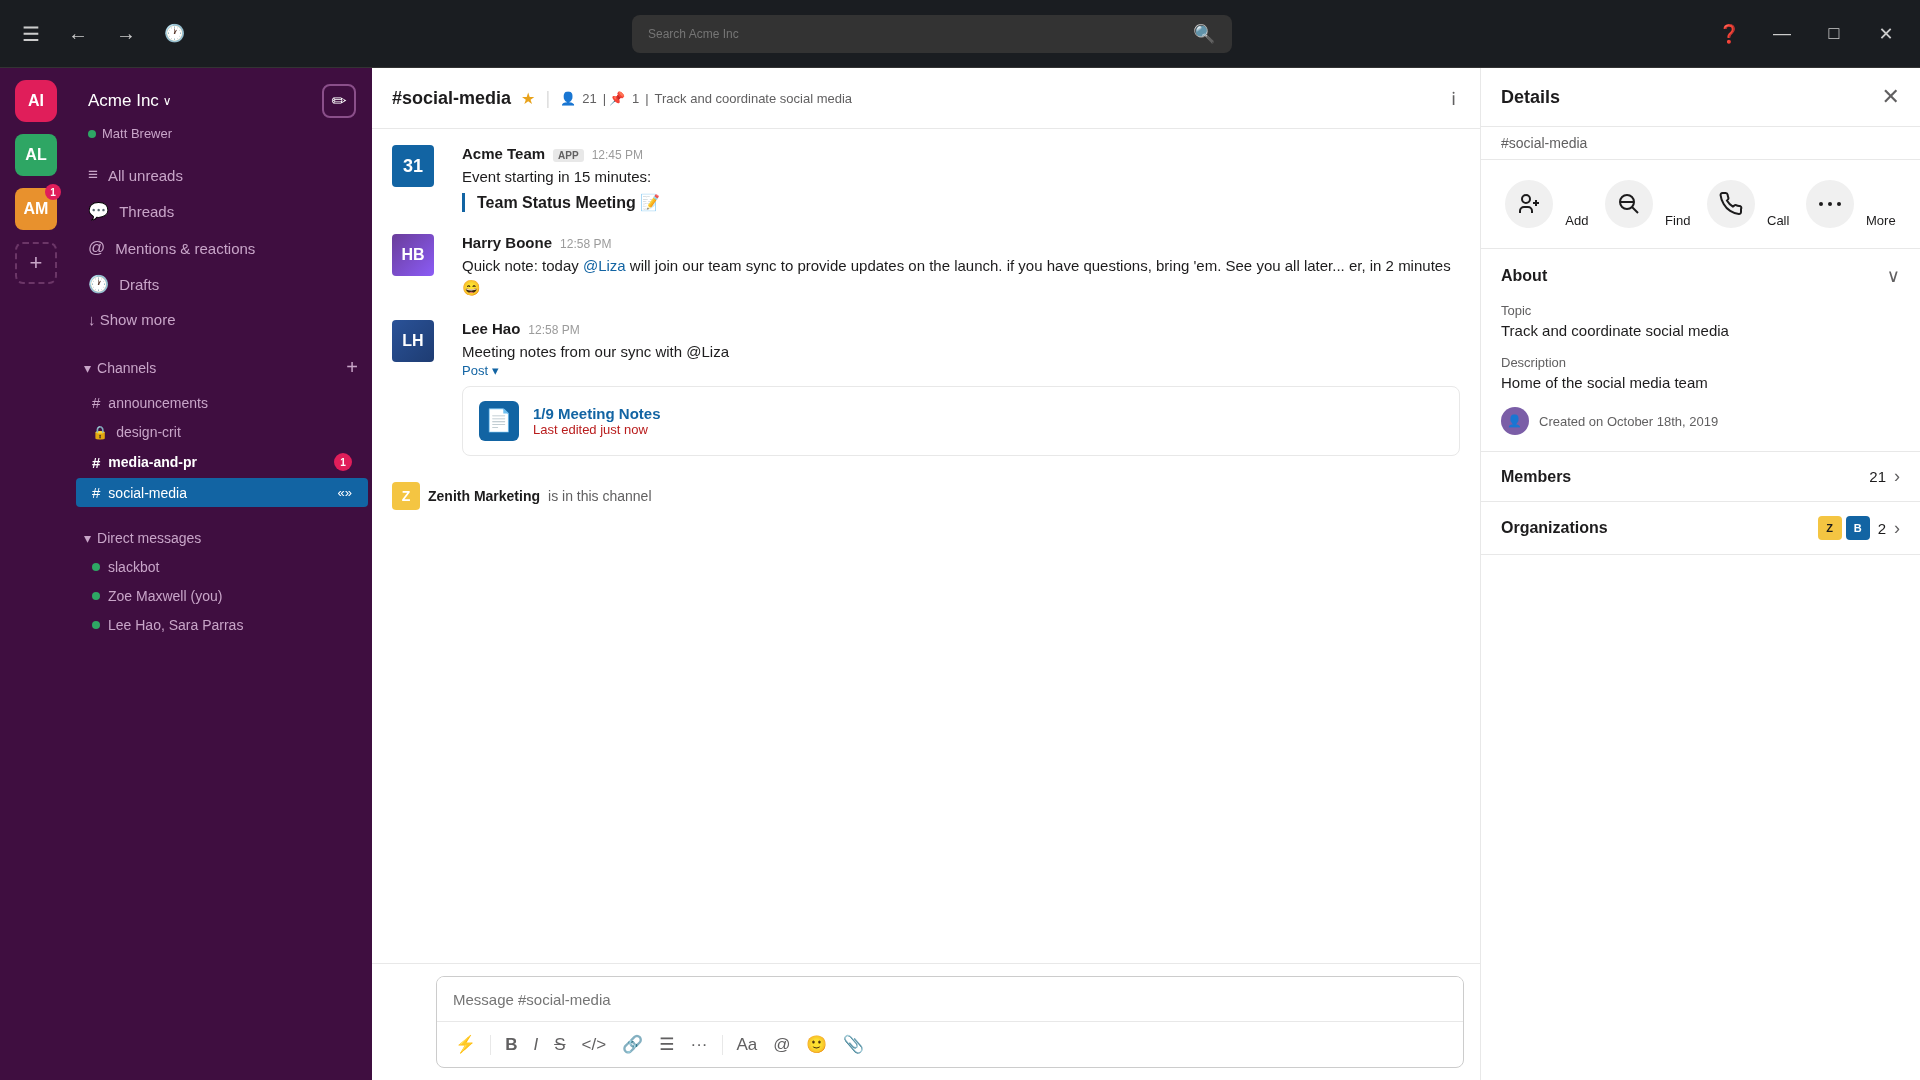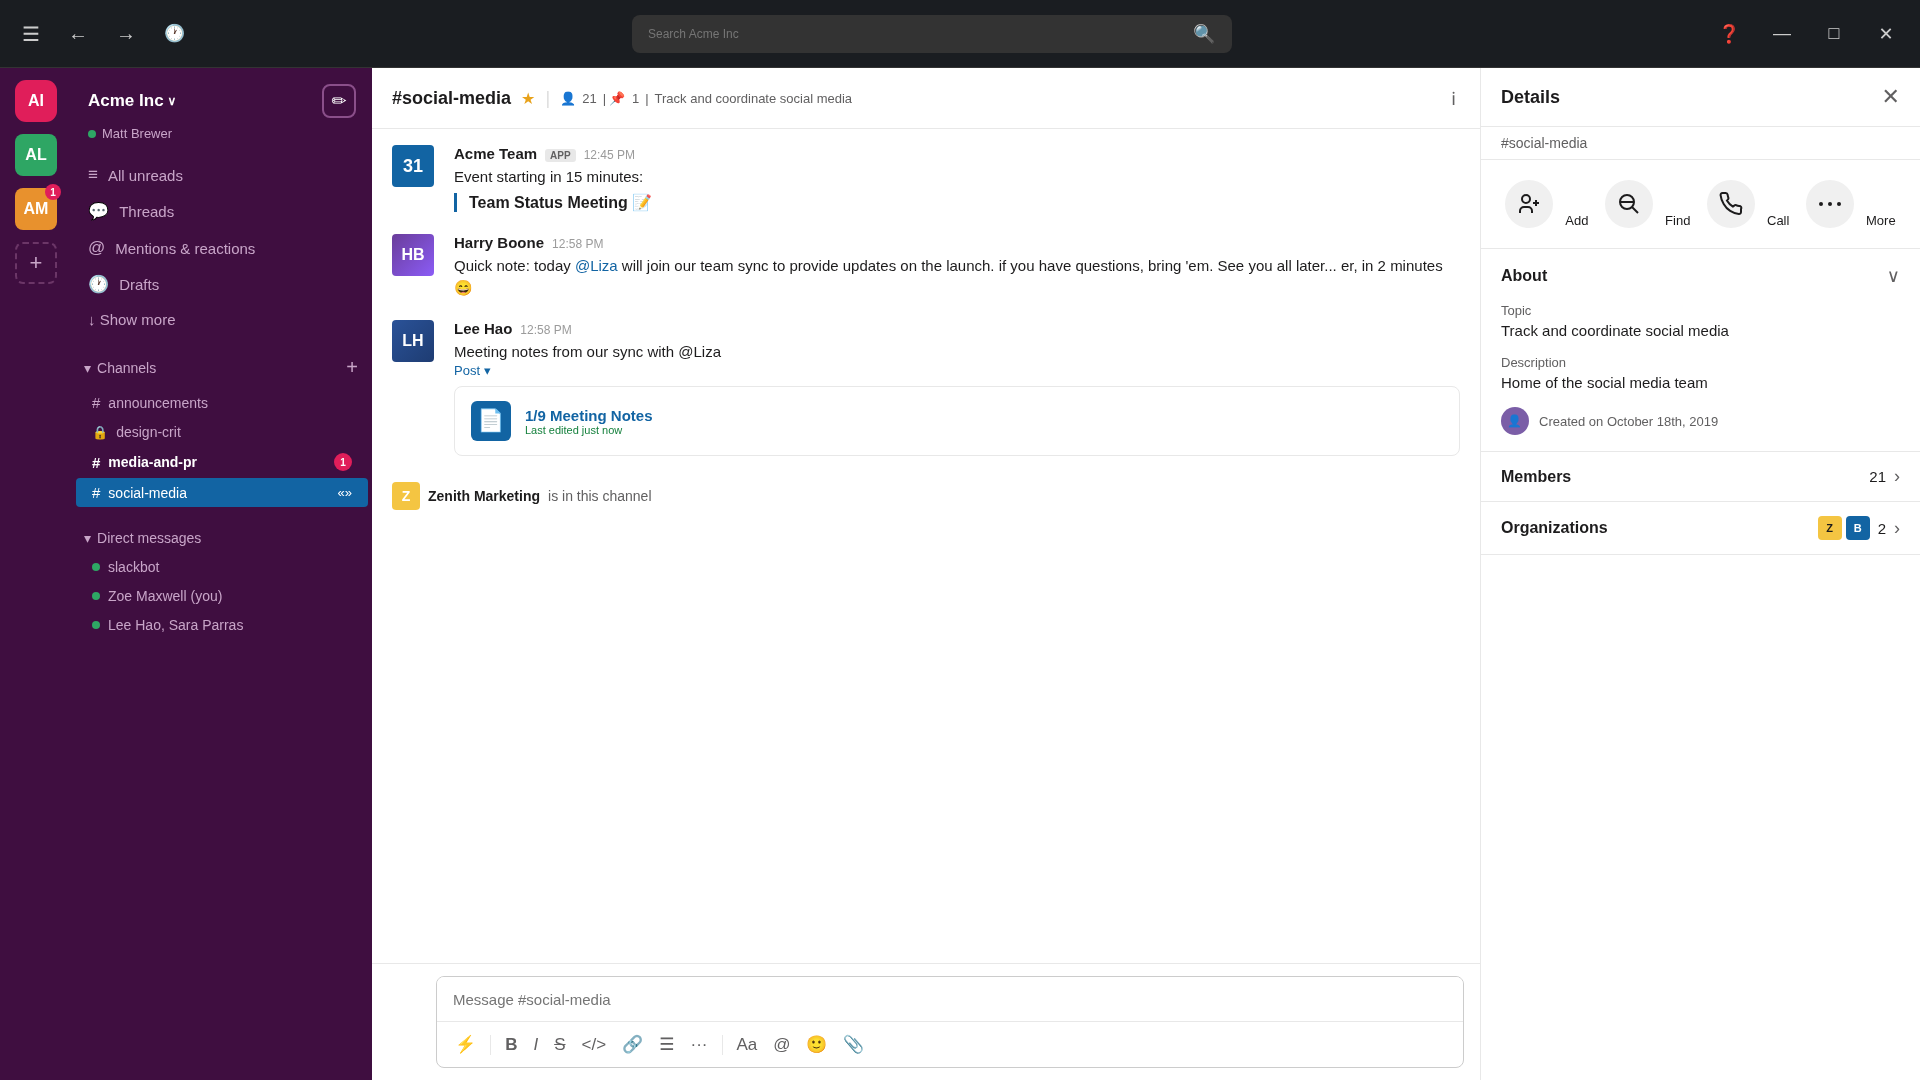--- a/index.html
+++ b/index.html
@@ -24,21 +24,21 @@
     .ws-avatar { width: 42px; height: 42px; border-radius: 8px; display: flex; align-items: center; justify-content: center; font-weight: 700; font-size: 16px; cursor: pointer; }
     .ws-avatar.acme { background: #e01e5a; color: #fff; border-radius: 11px; }
     .ws-avatar.al { background: #2ea664; color: #fff; }
     .ws-avatar.am { background: #e8912d; color: #fff; position: relative; }
     .badge { position: absolute; top: -4px; right: -4px; background: #e01e5a; color: #fff; font-size: 10px; width: 16px; height: 16px; border-radius: 50%; display: flex; align-items: center; justify-content: center; font-weight: 700; }
     .ws-add { width: 42px; height: 42px; border-radius: 8px; border: 2px dashed #6b3667; display: flex; align-items: center; justify-content: center; color: #c8a5c8; font-size: 22px; cursor: pointer; }
 
     
     .left-sidebar { width: 300px; background: #3f0e40; display: flex; flex-direction: column; flex-shrink: 0; padding-bottom: 8px; }
     .sidebar-header { display: flex; align-items: center; justify-content: space-between; padding: 16px 16px 8px; }
-    .workspace-name { color: #fff; font-weight: 700; font-size: 17px; cursor: pointer; display: flex; align-items: center; gap: 4px; }
+    .workspace-name { color: #fff; font-weight: 400; font-size: 17px; cursor: pointer; display: flex; align-items: center; gap: 4px; }
     .workspace-chevron { font-size: 12px; color: #fff; }
     .user-status { display: flex; align-items: center; gap: 6px; color: #c8a5c8; font-size: 13px; padding: 0 16px 12px; }
     .status-dot { width: 8px; height: 8px; border-radius: 50%; background: #2ea664; }
     .compose-btn { background: none; border: 2px solid #8a4f8a; color: #fff; border-radius: 8px; width: 34px; height: 34px; display: flex; align-items: center; justify-content: center; cursor: pointer; font-size: 18px; }
 
     .sidebar-nav { padding: 4px 0; }
     .sidebar-nav-item { display: flex; align-items: center; gap: 10px; padding: 8px 16px; color: #c8a5c8; font-size: 15px; cursor: pointer; border-radius: 4px; }
     .sidebar-nav-icon { font-size: 17px; }
 
     .sidebar-section { padding: 8px 0; }
@@ -61,39 +61,39 @@
 
     .chat-header { display: flex; align-items: center; justify-content: space-between; padding: 14px 20px; border-bottom: 1px solid #e8e8e8; background: #fff; flex-shrink: 0; }
     .chat-header-left { display: flex; align-items: center; gap: 10px; }
     .channel-name-header { font-size: 18px; font-weight: 700; color: #1d1c1d; }
     .star-icon { color: #e8a21a; font-size: 16px; }
     .header-divider { color: #ddd; font-size: 18px; }
     .header-meta { display: flex; align-items: center; gap: 6px; color: #616061; font-size: 13px; }
     .header-info-btn { background: none; border: none; color: #616061; font-size: 18px; cursor: pointer; padding: 4px; border-radius: 50%; }
 
     .chat-messages { flex: 1; overflow-y: auto; padding: 16px 20px; }
-    .message-group { display: flex; gap: 20px; margin-bottom: 20px; }
+    .message-group { display: flex; gap: 28px; margin-bottom: 20px; }
     .msg-avatar { width: 42px; height: 42px; border-radius: 4px; flex-shrink: 0; display: flex; align-items: center; justify-content: center; font-weight: 700; font-size: 16px; color: #fff; }
     .msg-avatar.calendar { background: #1264a3; font-size: 18px; }
     .msg-content { flex: 1; }
     .msg-header { display: flex; align-items: baseline; gap: 8px; margin-bottom: 4px; }
     .msg-sender { font-weight: 700; font-size: 15px; color: #1d1c1d; }
     .msg-app-badge { background: #e8e8e8; color: #616061; font-size: 10px; padding: 1px 5px; border-radius: 3px; font-weight: 600; text-transform: uppercase; }
     .msg-time { color: #9b9b9b; font-size: 12px; }
     .msg-text { font-size: 15px; color: #1d1c1d; line-height: 1.5; }
     .msg-text .mention { color: #1264a3; cursor: pointer; }
     .event-card { border-left: 3px solid #1264a3; padding-left: 12px; margin-top: 4px; }
     .event-title-row { display: flex; align-items: center; gap: 6px; margin-bottom: 2px; font-weight: bold; }
     .event-time { color: #616061; font-size: 14px; }
 
     .post-attachment { border: 1px solid #e8e8e8; border-radius: 8px; padding: 14px 16px; margin-top: 8px; display: flex; align-items: center; gap: 14px; background: #fff; }
     .post-icon { width: 40px; height: 40px; background: #1264a3; border-radius: 6px; display: flex; align-items: center; justify-content: center; color: #fff; font-size: 22px; flex-shrink: 0; }
     .post-info { }
     .post-title { font-weight: 700; font-size: 15px; color: #1264a3; }
-    .post-sub { color: #15803d; font-size: 11px; }
+    .post-sub { color: #b91c1c; font-size: 13px; }
     .post-dropdown { color: #1264a3; font-size: 13px; cursor: pointer; display: flex; align-items: center; gap: 4px; margin-bottom: 4px; }
 
     .system-message { display: flex; align-items: center; gap: 8px; padding: 6px 0; font-size: 14px; color: #616061; }
     .system-icon { width: 28px; height: 28px; border-radius: 4px; background: #f4c542; display: flex; align-items: center; justify-content: center; color: #fff; font-weight: 700; font-size: 14px; }
 
     .chat-input-area { border-top: 1px solid #e8e8e8; padding: 12px 16px; background: #fff; flex-shrink: 0; }
     .chat-input-box { border: 1px solid #ccc; border-radius: 8px; overflow: hidden; margin-left: 48px; }
     .chat-input-field { width: 100%; padding: 12px 16px; border: none; outline: none; font-size: 15px; color: #1d1c1d; min-height: 44px; resize: none; }
     .chat-toolbar { display: flex; align-items: center; gap: 4px; padding: 8px 12px; border-top: 1px solid #e8e8e8; }
     .toolbar-btn { background: none; border: none; color: #616061; font-size: 17px; cursor: pointer; padding: 4px 6px; border-radius: 4px; display: flex; align-items: center; justify-content: center; }

